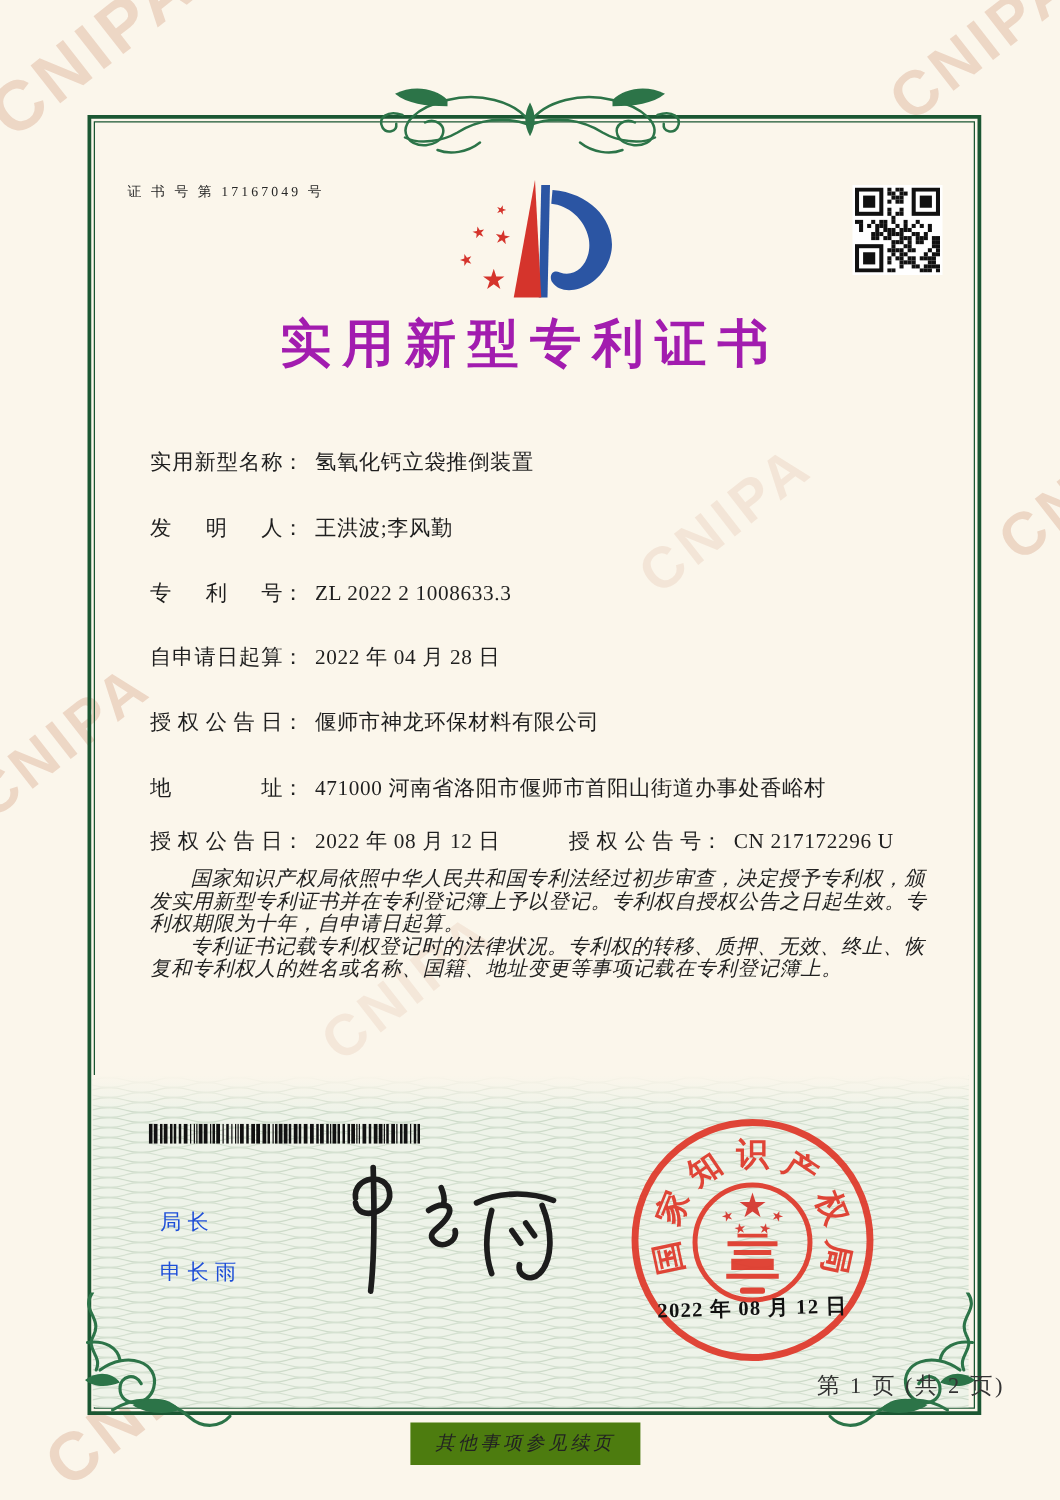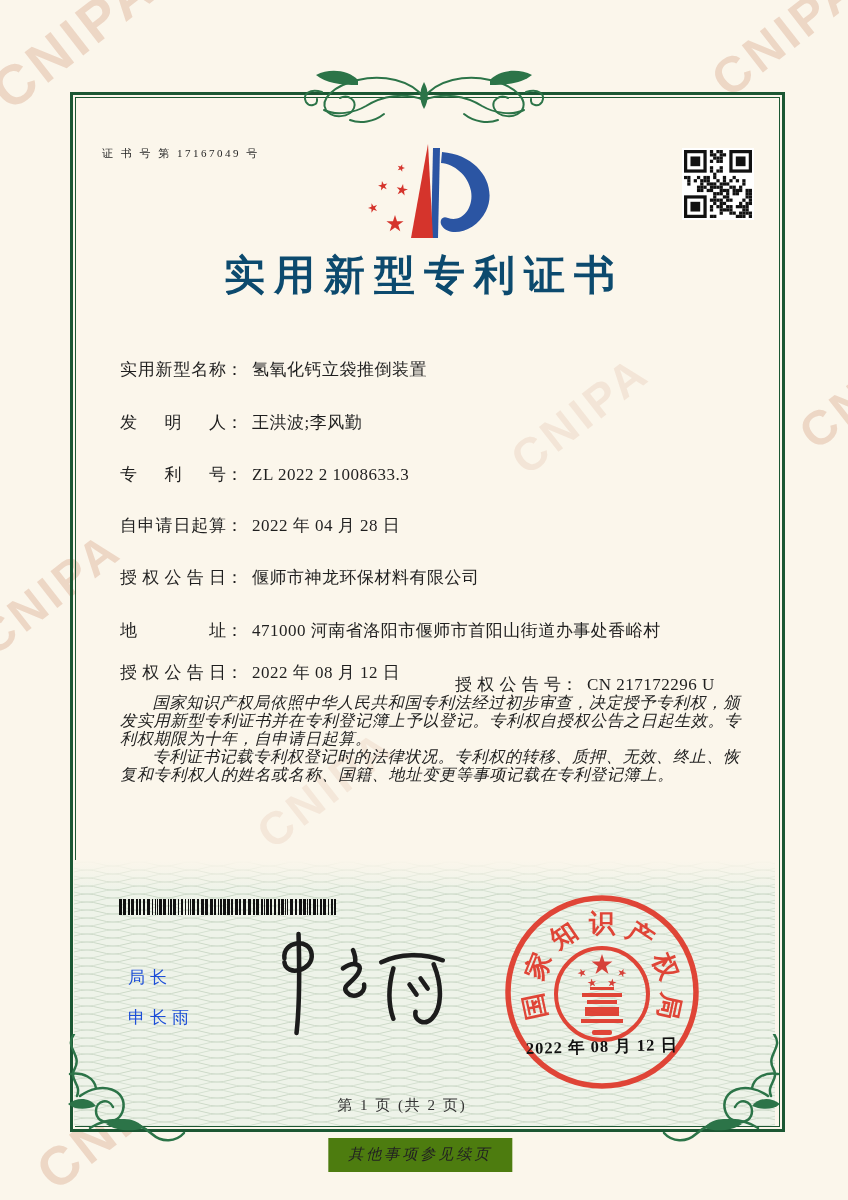--- a/index.html
+++ b/index.html
@@ -43,55 +43,55 @@
   .band{position:absolute;left:74px;top:860px;width:701px;height:266px;}
   .band svg{display:block;}
   .band-fade{position:absolute;left:0;top:0;width:100%;height:30px;
     background:linear-gradient(#fbf6eb,rgba(251,246,235,0));}
   
   .cert-no{position:absolute;left:102px;top:146px;font-size:11px;letter-spacing:2.5px;color:#262626;}
   .logo{position:absolute;left:345px;top:138px;width:152px;height:116px;}
   .qr{position:absolute;left:682px;top:148px;width:68px;height:68px;background:#fff;padding:2px;}
   .title{
     position:absolute;left:0;right:0;top:248px;text-align:center;
-    font-size:41px;font-weight:bold;letter-spacing:9px;color:#0c4a6e;
+    font-size:41px;font-weight:bold;letter-spacing:9px;color:#a21caf;
   }
   
   .fields{position:absolute;left:120px;top:350px;width:640px;height:345px;}
   .frow{position:absolute;left:0;right:0;font-size:17px;white-space:nowrap;}
   .frow .lab{
     display:inline-block;width:106px;
     text-align:justify;text-align-last:justify;text-justify:inter-character;
     vertical-align:bottom;
   }
   .frow .colon{display:inline-block;}
   .frow .val{margin-left:9px;letter-spacing:0.5px;}
   .r1{top:8px;} .r2{top:61px;} .r3{top:113px;} .r4{top:164px;}
   .r5{top:216px;} .r6{top:269px;} .r7{top:311px;}
-  .grant-right{position:absolute;left:335px;top:0;margin-top:12px;}
+  .grant-right{position:absolute;left:335px;top:0;}
   
   .paras{position:absolute;left:120px;right:100px;top:694px;}
   .paras p{
     margin:0;text-indent:2em;font-size:16.2px;line-height:18px;
     font-style:italic;letter-spacing:0.6px;color:#222;
   }
   
   .barcode{position:absolute;left:119px;top:899px;width:219px;height:16px;}
   .signer{position:absolute;left:128px;top:966px;font-family:"Liberation Sans","DejaVu Sans",sans-serif;
     font-size:17px;letter-spacing:5px;color:#1d4ed8;}
   .signer .name{margin-top:17px;}
   .signature{position:absolute;left:256px;top:928px;width:192px;height:116px;}
   .seal{position:absolute;left:502px;top:892px;width:200px;height:200px;opacity:0.93;}
   .seal-date{
     position:absolute;left:516px;top:1036px;width:172px;text-align:center;
     font-size:16.5px;letter-spacing:1px;color:#111;transform:rotate(-1.5deg);font-weight:bold;
   }
   .page-info{
-    position:absolute;left:0;right:44px;top:1096px;text-align:center;
-    font-size:15px;letter-spacing:2px;color:#333;
+    position:absolute;left:0;right:44px;top:1096px;text-align:right;
+    font-size:18px;letter-spacing:2px;color:#333;
   }
   .cont-note{
     position:absolute;left:50%;top:1138px;transform:translateX(-52%);
     background:#4d7c0f;padding:7px 20px 8px;
     font-size:15px;font-style:italic;letter-spacing:3px;color:#222;white-space:nowrap;
   }
   .gfl{stroke:#2c7448;stroke-width:2;fill:none;stroke-linecap:round;}
   .gfl2{stroke:#2c7448;stroke-width:2.5;fill:none;stroke-linecap:round;}
 </style>
 </head>

